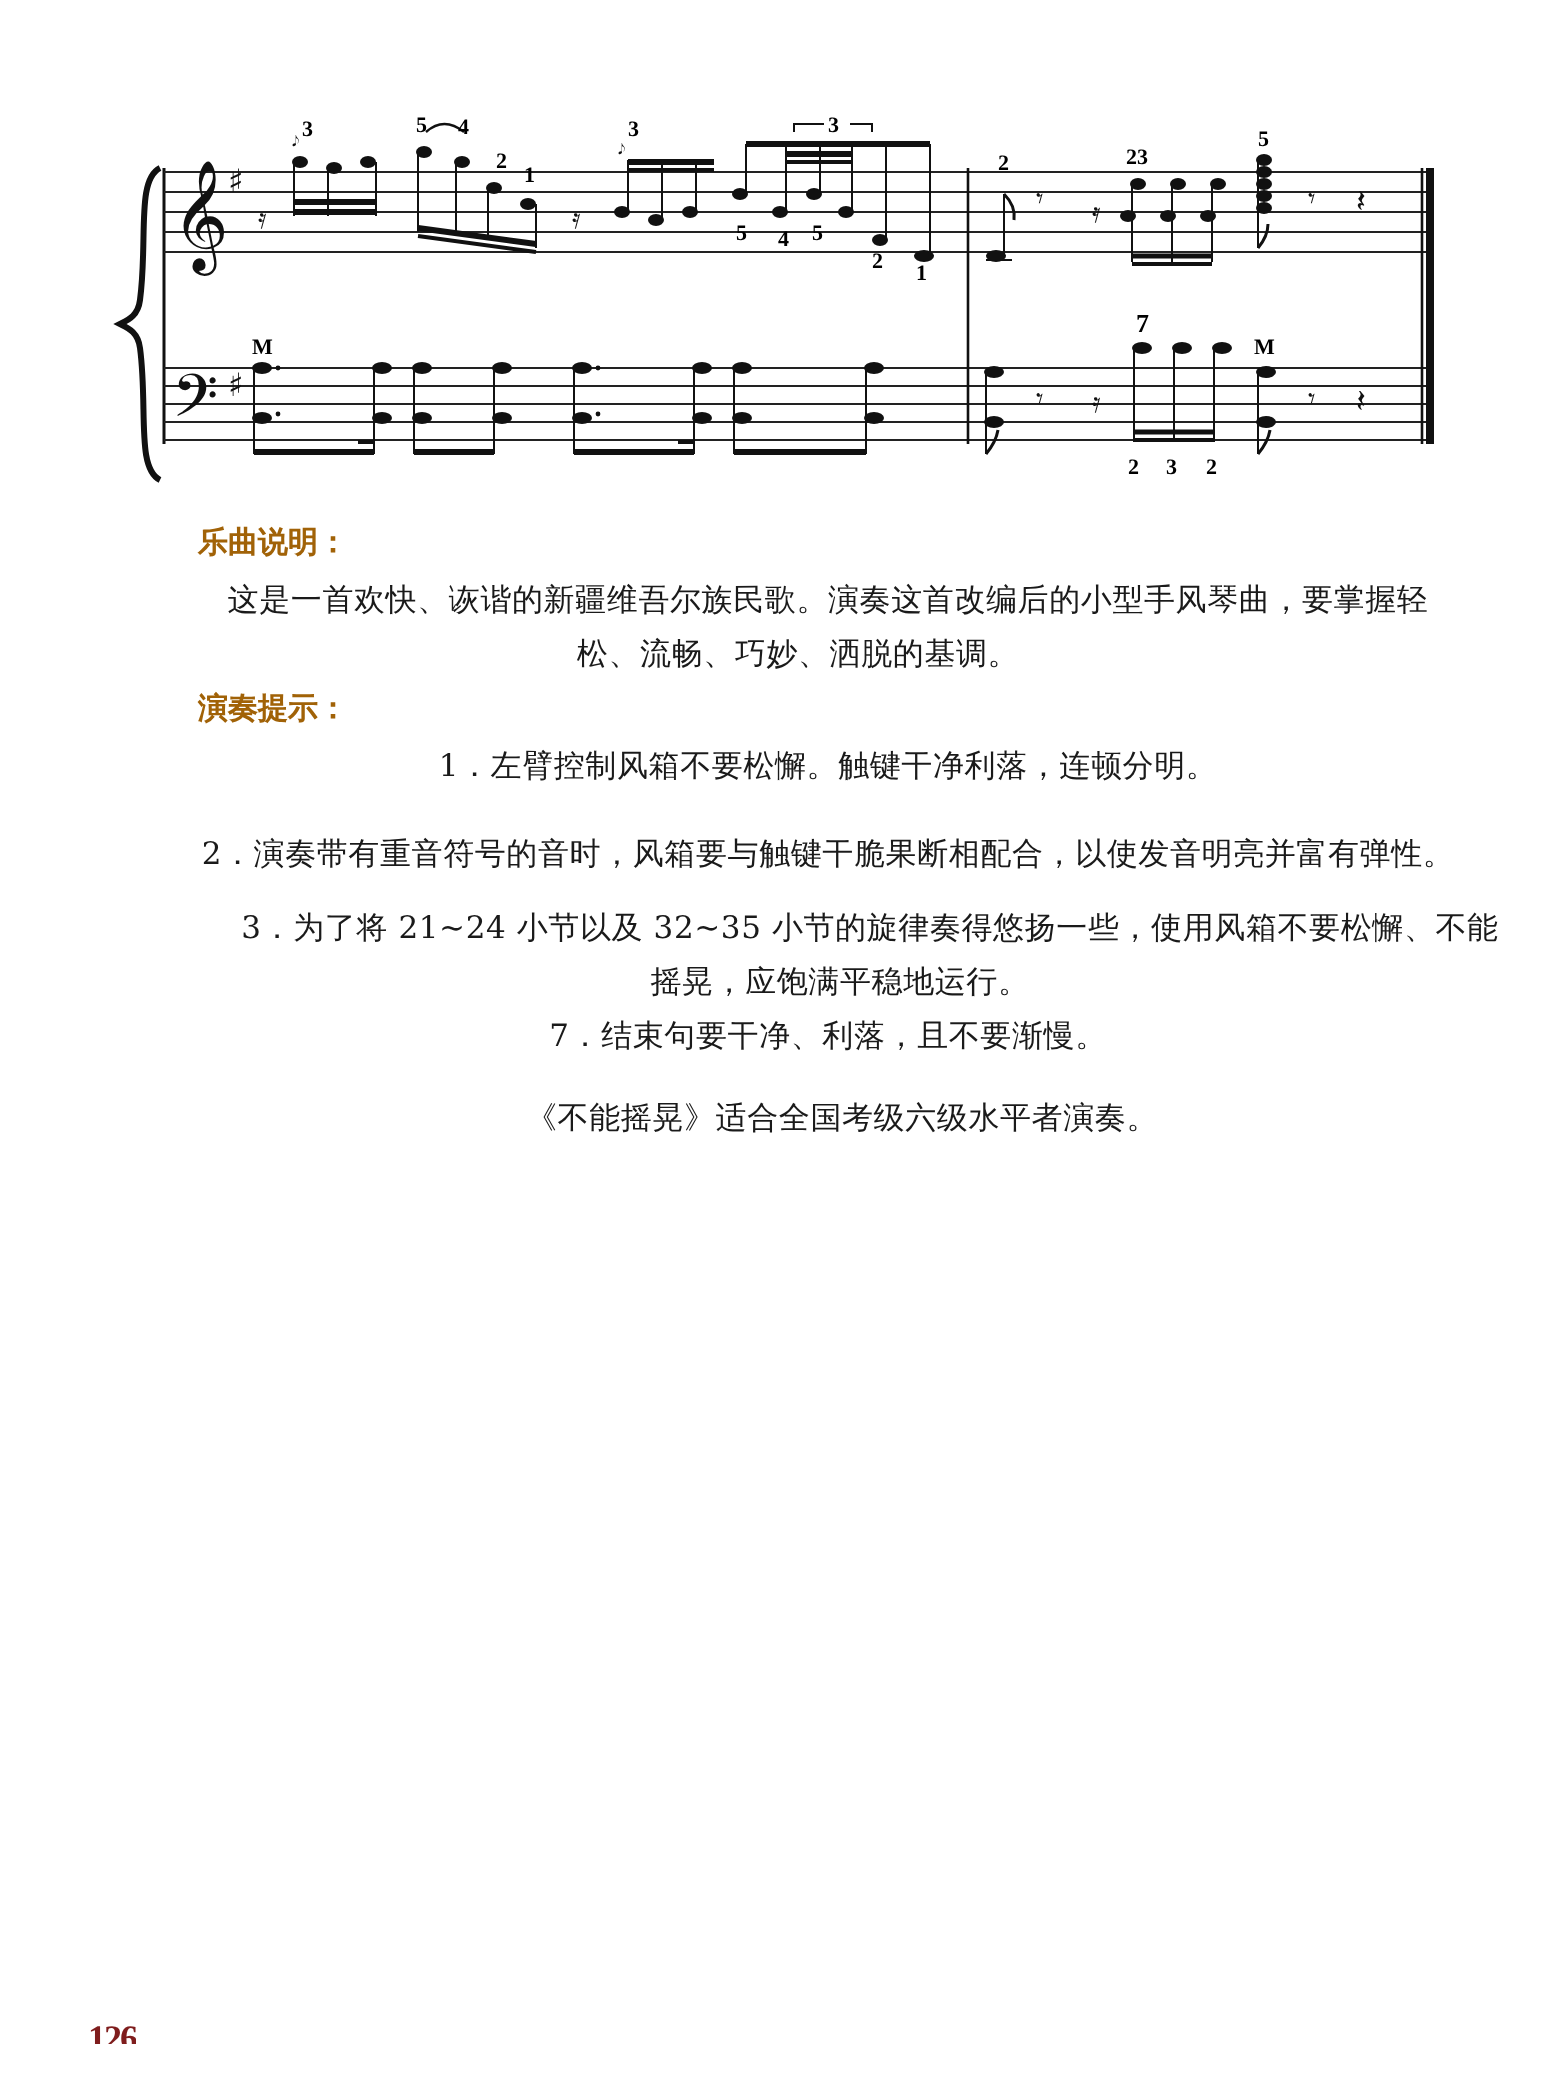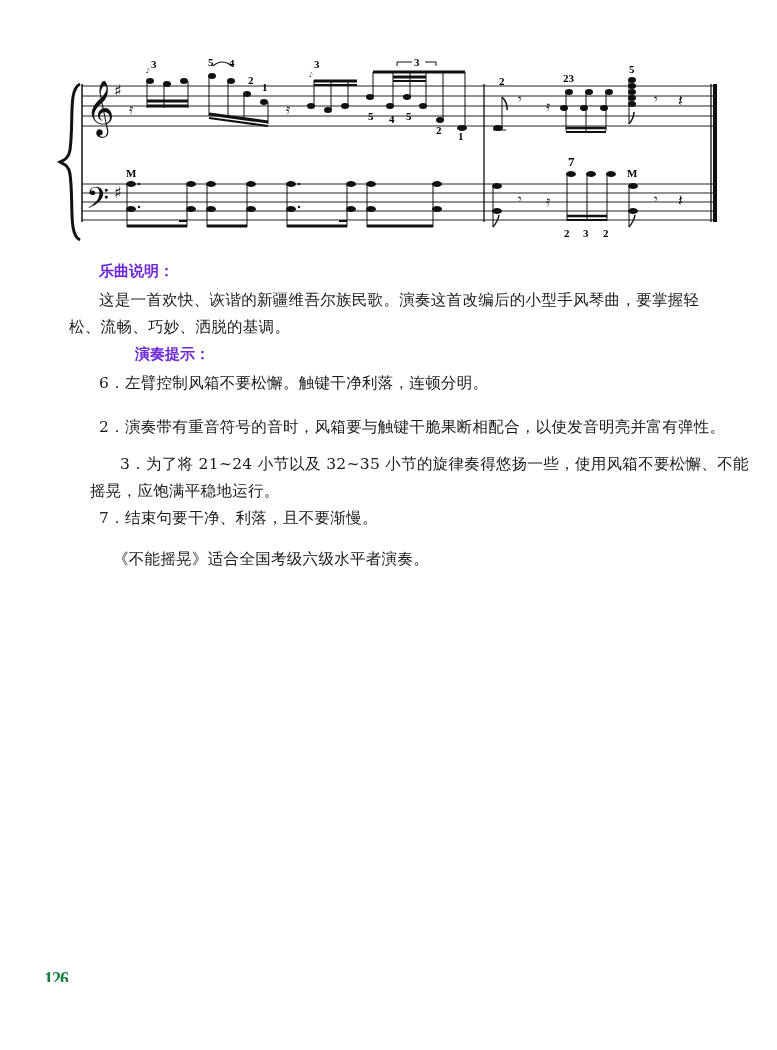--- a/index.html
+++ b/index.html
@@ -1,21 +1,21 @@
 <!DOCTYPE html>
 <html><head>
   <meta charset="utf-8">
   <style>
     html, body { margin: 0; padding: 0; background: #ffffff; }
     body { width: 777px; height: 1050px; position: relative; overflow: hidden; color: #111; }
     .score { position: absolute; left: 0; top: 0; width: 777px; height: 250px; }
     .score svg { display: block; }
-    .heading { font-family: "DejaVu Sans", sans-serif; font-weight: bold; font-size: 15px; position: absolute; left: 99px; color: #6d28d9; }
-    .para { position: absolute; left: 69px; width: 660px; line-height: 27px; font-size: 15.5px; font-family: "DejaVu Serif", serif; color: #1a1a1a; text-indent: 30px; letter-spacing: 0.3px; }
-    .page-number { position: absolute; left: 44px; top: 968px; font-family: "Liberation Serif", serif; font-weight: bold; font-size: 18px; color: #15803d; letter-spacing: -1px; height: 14px; overflow: hidden; line-height: 22px; }
+    .heading { font-family: "DejaVu Sans", sans-serif; font-weight: bold; font-size: 15px; position: absolute; left: 99px; color: #a16207; }
+    .para { position: absolute; left: 69px; width: 660px; line-height: 27px; font-size: 15.5px; font-family: "DejaVu Serif", serif; color: #1a1a1a; text-indent: 30px; letter-spacing: 0.3px; text-align: center; }
+    .page-number { position: absolute; left: 44px; top: 1008px; font-family: "Liberation Serif", serif; font-weight: bold; font-size: 18px; color: #7f1d1d; letter-spacing: -1px; height: 14px; overflow: hidden; line-height: 22px; }
     .fing { font-family: "Liberation Serif", serif; font-weight: bold; font-size: 11px; }
   </style>
 </head>
 <body>
 
 <div class="score">
   <svg width="777" height="250" viewBox="0 0 777 250" xmlns="http://www.w3.org/2000/svg">
 
     <path d="M80 84 C 68 90, 74 120, 70 150 C 69 158, 64 160, 60 162 C 64 164, 69 166, 70 174 C 74 204, 68 234, 80 240" fill="none" stroke="#111" stroke-width="3"></path>
 
@@ -226,21 +226,21 @@
     <text class="fing" x="627" y="177">M</text>
     <text class="fing" x="564" y="237">2</text>
     <text class="fing" x="583" y="237">3</text>
     <text class="fing" x="603" y="237">2</text>
   </svg>
 </div>
 
 <div class="heading" style="top:262px;">乐曲说明：</div>
 <div class="para" style="top:287px;">这是一首欢快、诙谐的新疆维吾尔族民歌。演奏这首改编后的小型手风琴曲，要掌握轻松、流畅、巧妙、洒脱的基调。</div>
 
-<div class="heading" style="top:345px;margin-left:36px;">演奏提示：</div>
-<div class="para" style="top:370px;">6．左臂控制风箱不要松懈。触键干净利落，连顿分明。</div>
+<div class="heading" style="top:345px;">演奏提示：</div>
+<div class="para" style="top:370px;">1．左臂控制风箱不要松懈。触键干净利落，连顿分明。</div>
 <div class="para" style="top:414px;">2．演奏带有重音符号的音时，风箱要与触键干脆果断相配合，以使发音明亮并富有弹性。</div>
 <div class="para" style="top:451px;margin-left:21px;">3．为了将 21~24 小节以及 32~35 小节的旋律奏得悠扬一些，使用风箱不要松懈、不能摇晃，应饱满平稳地运行。</div>
 <div class="para" style="top:505px;">7．结束句要干净、利落，且不要渐慢。</div>
 
 <div class="para" style="top:546px;text-indent:44px;">《不能摇晃》适合全国考级六级水平者演奏。</div>
 
 <div class="page-number">126</div>
 
 </body></html>

